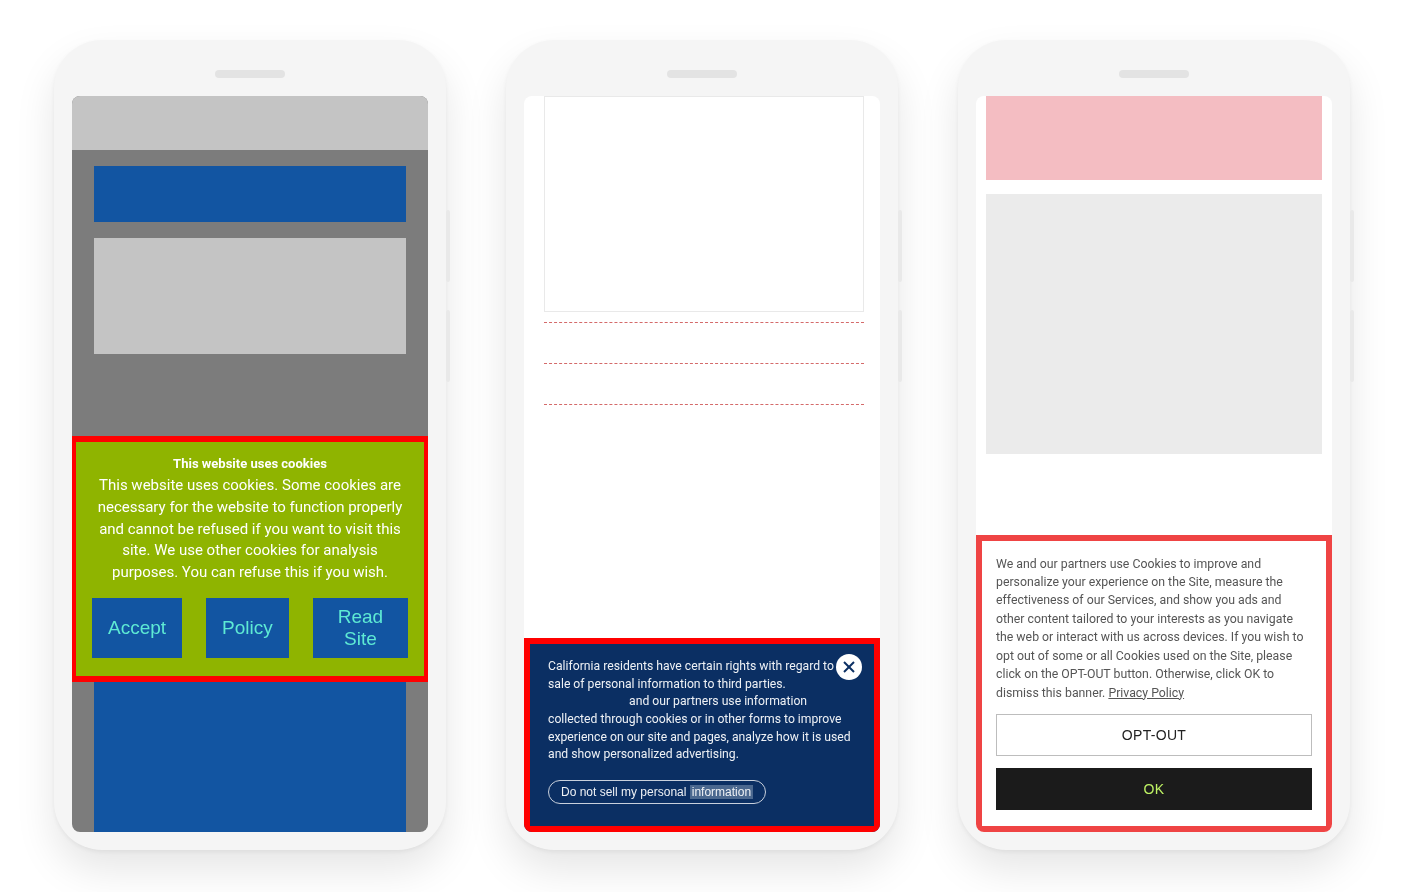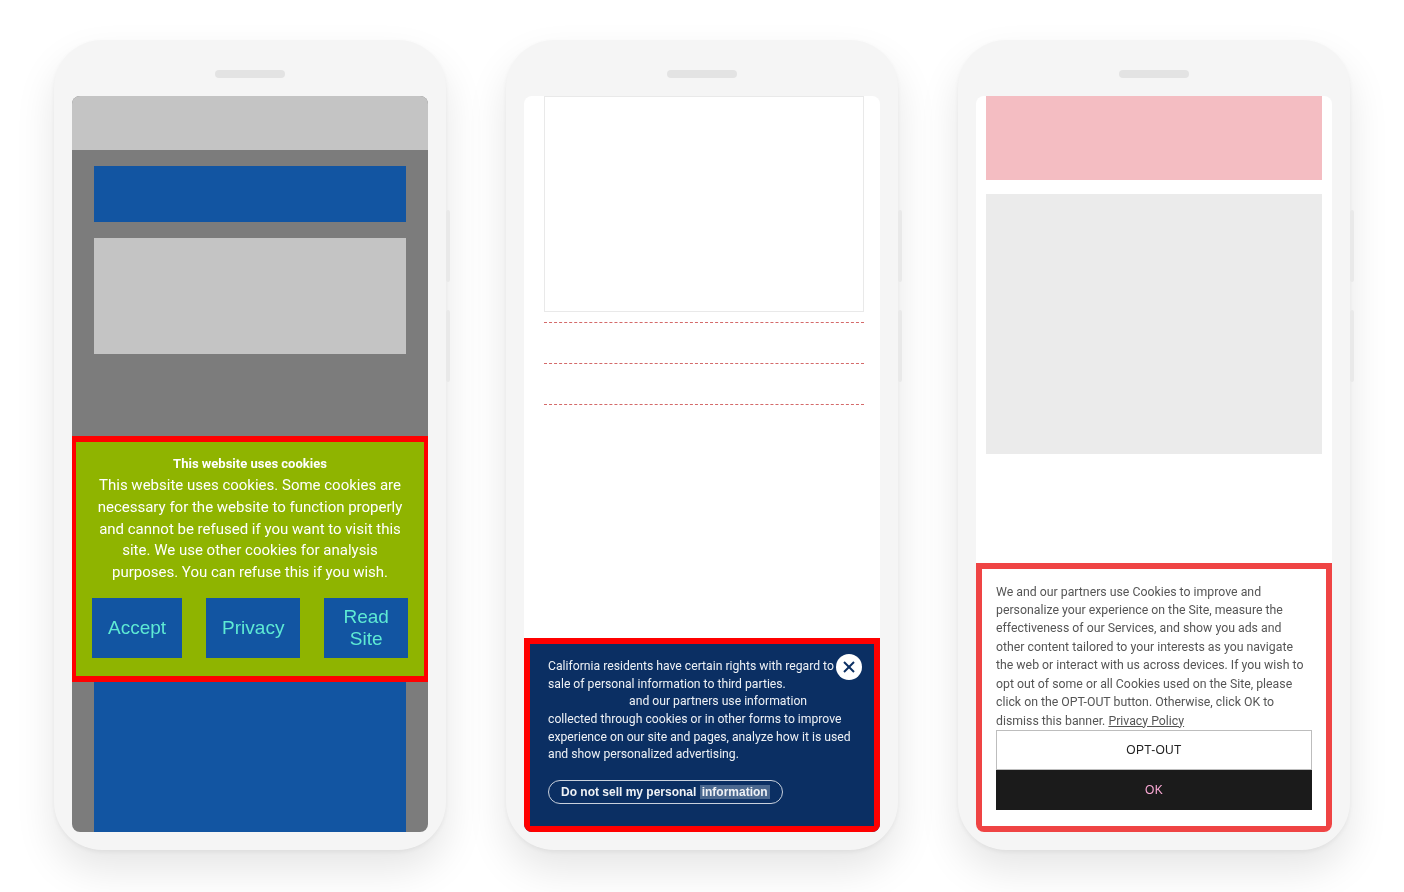--- a/index.html
+++ b/index.html
@@ -95,45 +95,45 @@
   .p2-close {
     position:absolute; top:10px; right:12px;
     width:26px; height:26px; border-radius:50%;
     background:#ffffff; color:#0b2f63;
     display:flex; align-items:center; justify-content:center;
     font-size:16px; cursor:pointer; border:none;
   }
   .p2-dnsmpi {
     display:inline-block;
     border:1px solid #c8d0dc; border-radius:14px;
-    padding:4px 12px; font-weight:700; font-size:12px;
+    padding:4px 12px; font-weight:400; font-size:12px;
     margin:6px 0 8px 0; cursor:pointer; background:transparent; color:#eef1f5;
   }
   .p2-banner .hl { background:#4b688f; padding:0 2px; }
   .p2-banner a { color:#eef1f5; text-decoration:underline; cursor:pointer; }
   .p2-banner p { margin:0 0 10px 0; }
 
   
   .p3-pink { background:#f4bdc2; height:84px; margin:0 10px; }
   .p3-grey { background:#ebebeb; margin:14px 10px 0 10px; height:260px; }
   .p3-banner {
     position:absolute; left:0; right:0; bottom:0;
     border:6px solid #ef4444;
     background:#ffffff;
     padding:14px 14px 16px 14px;
     font-size:12.3px; line-height:1.5; color:#555;
   }
   .p3-banner a { color:#555; text-decoration:underline; cursor:pointer; }
   .p3-btn {
     display:block; width:100%;
-    padding:12px 0; font-size:12px; letter-spacing:0.3px;
-    cursor:pointer; 
+    padding:12px 0; font-size:14px; letter-spacing:0.3px;
+    cursor:pointer; margin-top:12px;
   }
   .p3-out { background:#fff; color:#222; border:1px solid #bdbdbd; }
-  .p3-ok  { background:#1b1b1b; color:#f9a8d4; border:1px solid #1b1b1b; }
+  .p3-ok  { background:#1b1b1b; color:#bef264; border:1px solid #1b1b1b; }
 </style>
 </head>
 <body>
 
 <div class="stage">
 
   <div class="phone">
     <div class="speaker"></div>
     <div class="side-btn a"></div>
     <div class="side-btn b"></div>
@@ -143,21 +143,21 @@
         <div class="p1-blue"></div>
         <div class="p1-grey"></div>
         <div class="p1-below"></div>
       </div>
       <div class="p1-banner-wrap">
         <div class="p1-banner">
           <div class="p1-title">This website uses cookies</div>
           <div class="p1-body">This website uses cookies. Some cookies are necessary for the website to function properly and cannot be refused if you want to visit this site. We use other cookies for analysis purposes. You can refuse this if you wish.</div>
           <div class="p1-btnrow">
             <button class="p1-btn">Accept</button>
-            <button class="p1-btn">Privacy</button>
+            <button class="p1-btn">Policy</button>
             <button class="p1-btn">Read Site</button>
           </div>
         </div>
       </div>
     </div>
   </div>
 
   <div class="phone">
     <div class="speaker"></div>
     <div class="side-btn a"></div>

